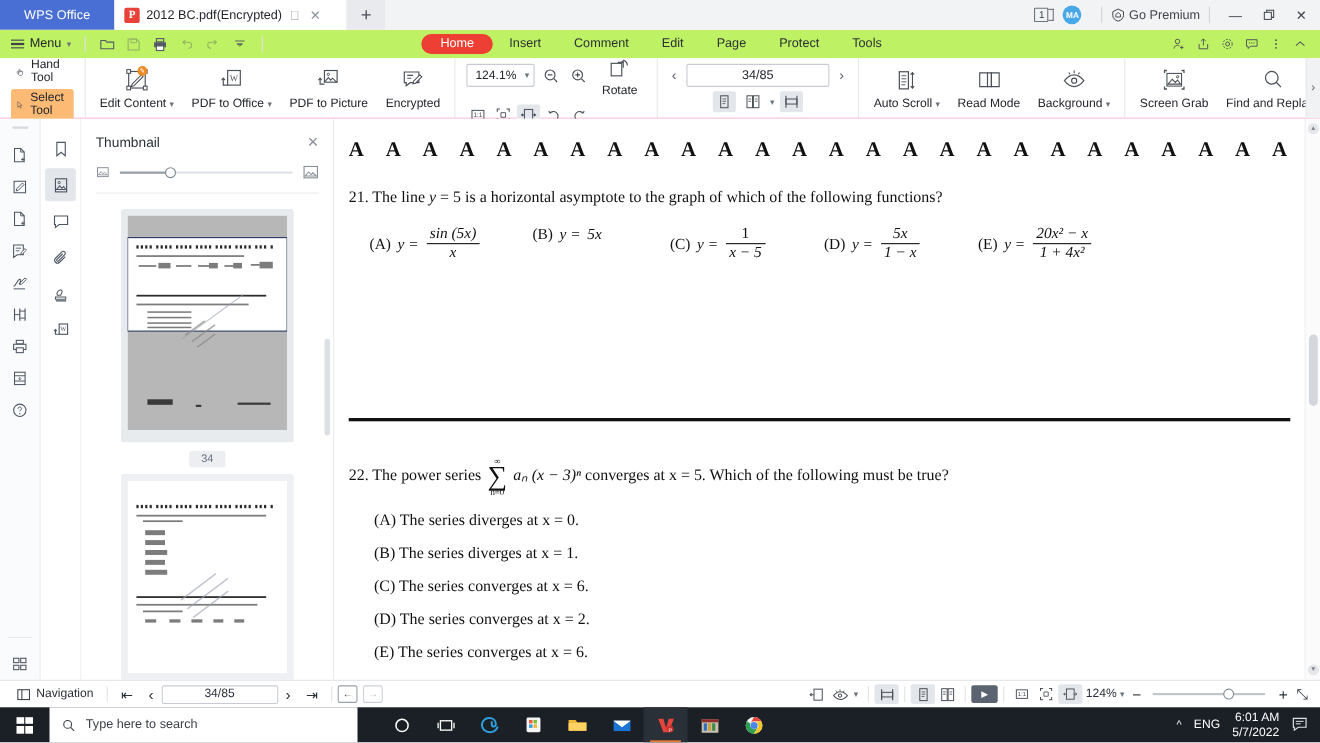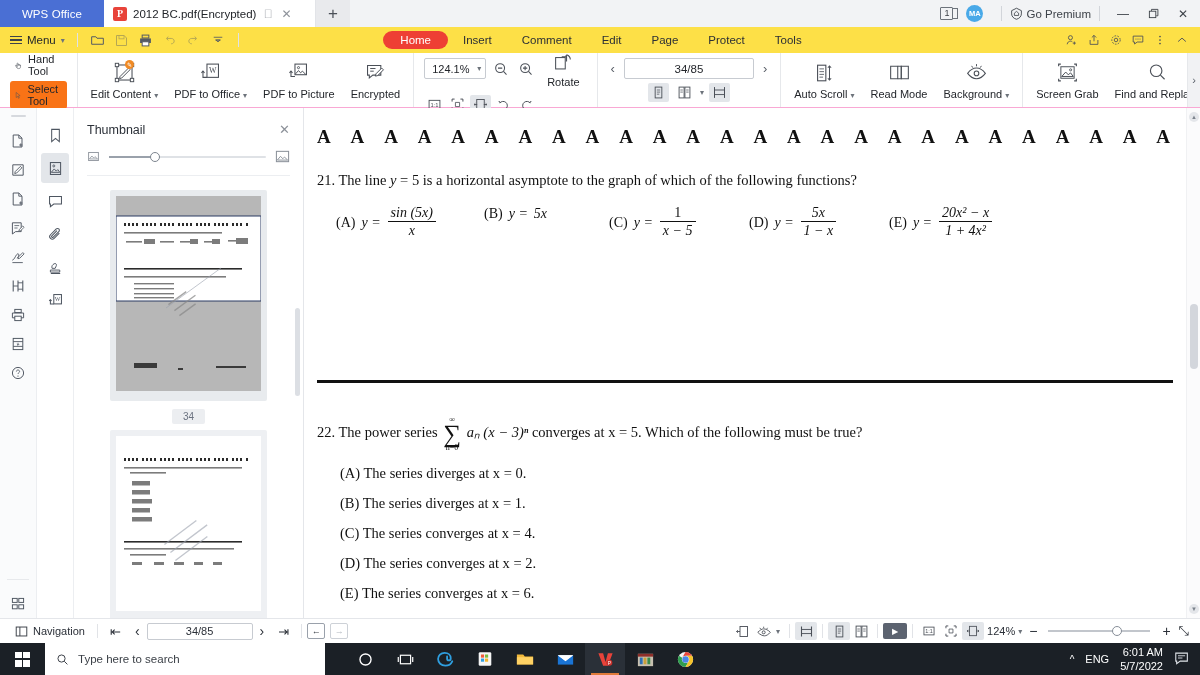--- a/index.html
+++ b/index.html
@@ -50,21 +50,21 @@
     color: #fff; font-size: 7.5px; display: flex; align-items: center;
     justify-content: center; font-weight: bold; margin-right: 10px;
   }
   .sep-v { width: 1px; height: 15px; background: #d2d5da; margin: 0 8px; }
   .premium { font-size: 11.5px; color: #3e434a; display: flex; align-items: center; gap: 3px; }
   .winbtn { width: 30px; height: 27px; display: flex; align-items: center; justify-content: center;
             font-size: 12px; color: #3e434a; }
 
   
   .menurow {
-    height: 26px; background: #fde047; display: flex; align-items: center;
+    height: 26px; background: #bef264; display: flex; align-items: center;
     padding-left: 10px; gap: 0;
   }
   .menu-btn { display: flex; align-items: center; gap: 5px; font-size: 11.5px; color: #23262b; padding-right: 4px; }
   .hamburger { display: inline-flex; flex-direction: column; gap: 2px; }
   .hamburger i { display: block; width: 12px; height: 1.4px; background: #3e434a; }
   .caret { font-size: 8px; color: #6d737b; }
   .qa-sep { width: 1px; height: 14px; background: #e0e2e6; margin: 0 8px; }
   .qa { width: 24px; height: 22px; display: flex; align-items: center; justify-content: center; color: #555b63; }
   .qa svg { display: block; }
   .qa.dim { opacity: .42; }
@@ -85,21 +85,21 @@
 
   
   .toolbar {
     height: 55px; background: #fff; display: flex; align-items: stretch;
     border-bottom: 1px solid #f9a8d4; position: relative;
   }
   .tgroup { display: flex; align-items: center; padding: 0 6px; gap: 2px; }
   .tgroup.bordered { border-right: 1px solid #e6e8eb; }
   .tool-stack { display: flex; flex-direction: column; justify-content: center; gap: 2px; padding: 0 4px; }
   .tool-line { display: flex; align-items: center; gap: 5px; font-size: 11px; color: #23262b; padding: 2px 4px; border-radius: 3px; }
-  .tool-line.sel { background: #f97316; }
+  .tool-line.sel { background: #fdba74; }
   .bigbtn {
     display: flex; flex-direction: column; align-items: center; justify-content: center;
     gap: 3px; padding: 3px 7px; min-width: 50px;
   }
   .bigbtn .lbl { font-size: 11px; color: #23262b; white-space: nowrap; }
   .bigbtn .ic { height: 24px; display: flex; align-items: center; justify-content: center; color: #4b5058; position: relative; }
   .badge-dot {
     position: absolute; top: -1px; right: 2px; width: 9px; height: 9px;
     background: #f08a24; border-radius: 50%; color: #fff; font-size: 6px;
     display: flex; align-items: center; justify-content: center;
@@ -936,21 +936,21 @@
             <span class="sig">∑</span>
             <span>n=0</span>
           </span>
           <span class="it">aₙ (x − 3)ⁿ</span>
           <span>converges at  x = 5.  Which of the following must be true?</span>
         </div>
 
         <div class="listchoices">
           <div>(A)  The series diverges at  x = 0.</div>
           <div>(B)  The series diverges at  x = 1.</div>
-          <div>(C)  The series converges at  x = 4.</div>
+          <div>(C)  The series converges at  x = 6.</div>
           <div>(D)  The series converges at  x = 2.</div>
           <div>(E)  The series converges at  x = 6.</div>
         </div>
 
       </div>
 
       <div class="vscroll">
         <div class="vs-arrow" style="top:4px">▲</div>
         <div class="vs-thumb"></div>
         <div class="vs-arrow" style="bottom:4px">▼</div>

